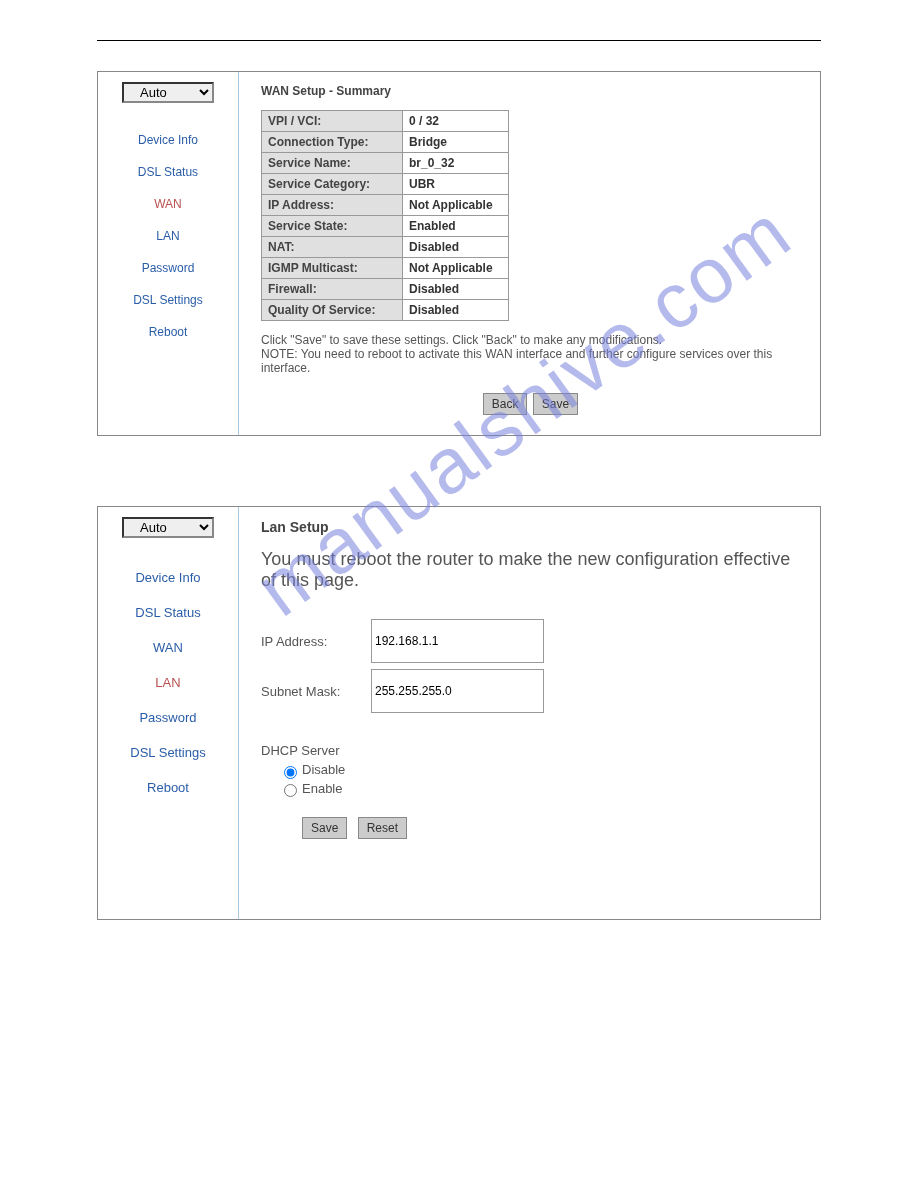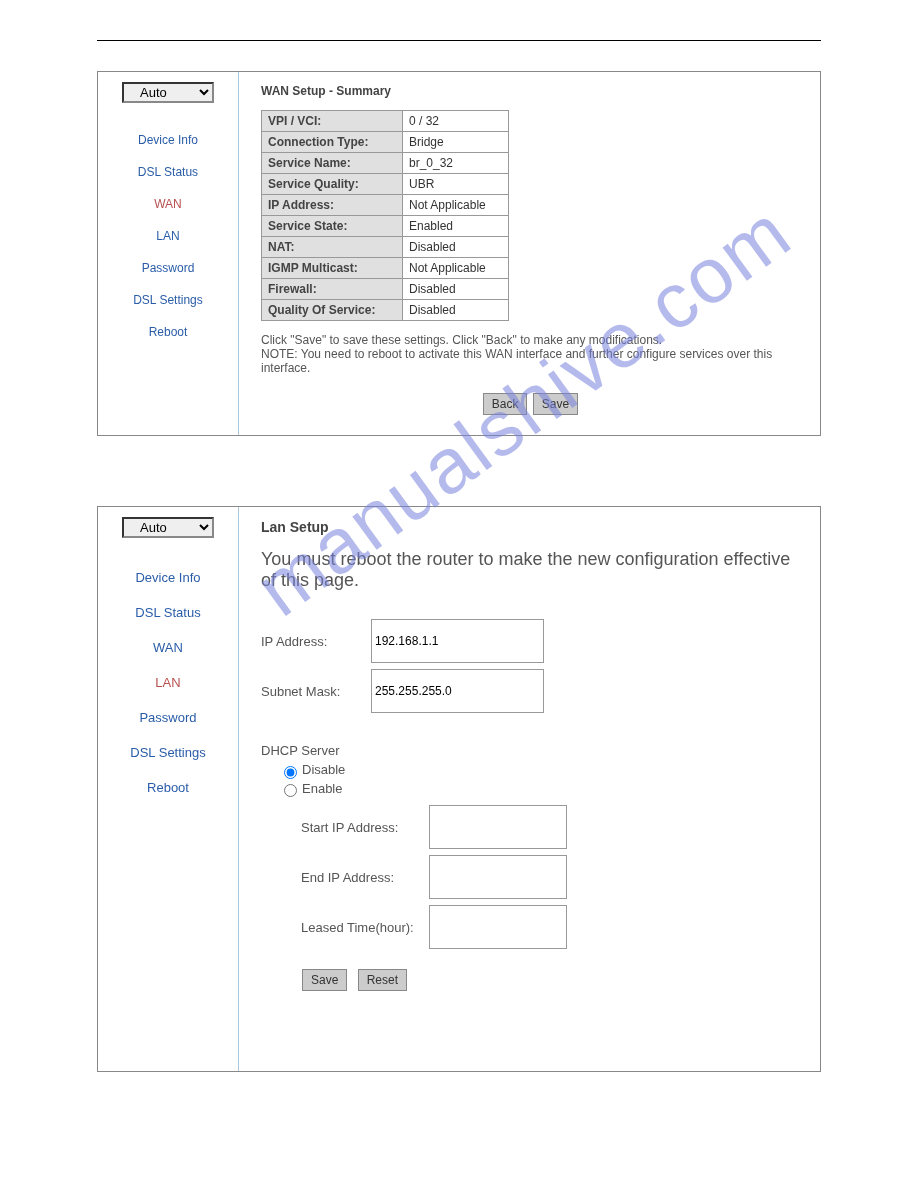--- a/index.html
+++ b/index.html
@@ -85,20 +85,21 @@
   .summary-table .label {
     background: #e0e0e0;
     font-weight: bold;
     color: #444;
     width: 128px;
   }
   .summary-table .value {
     background: #fff;
     color: #333;
     width: 93px;
+    font-weight: bold;
   }
   .note {
     color: #555;
     font-size: 12px;
     margin-bottom: 18px;
   }
   .btn-row {
     text-align: center;
   }
   .btn {
@@ -212,21 +213,21 @@
               </tr>
         <tr>
                 <td class="label">Connection Type:</td>
                 <td class="value">Bridge</td>
               </tr>
         <tr>
                 <td class="label">Service Name:</td>
                 <td class="value">br_0_32</td>
               </tr>
         <tr>
-                <td class="label">Service Quality:</td>
+                <td class="label">Service Category:</td>
                 <td class="value">UBR</td>
               </tr>
         <tr>
                 <td class="label">IP Address:</td>
                 <td class="value">Not Applicable</td>
               </tr>
         <tr>
                 <td class="label">Service State:</td>
                 <td class="value">Enabled</td>
               </tr>
@@ -286,34 +287,20 @@
       </div>
 
       <div class="section-label">DHCP Server</div>
       <div class="radio-row">
         <input type="radio" name="dhcp2" checked="" style=""><span>Disable</span>
       </div>
       <div class="radio-row">
         <input type="radio" name="dhcp2" style=""><span>Enable</span>
       </div>
 
-      <div class="sub-form">
-        <div class="form-row">
-          <div class="form-label">Start IP Address:</div>
-          <input class="form-input" value="" style="">
-        </div>
-        <div class="form-row">
-          <div class="form-label">End IP Address:</div>
-          <input class="form-input" value="" style="">
-        </div>
-        <div class="form-row">
-          <div class="form-label">Leased Time(hour):</div>
-          <input class="form-input" value="" style="">
-        </div>
-      </div>
 
       <div class="save-row btn-left">
         <button class="btn">Save</button>
         <button class="btn">Reset</button>
       </div>
       <div style="height:60px;"></div>
     </div>
   </div>
 
 </div>

